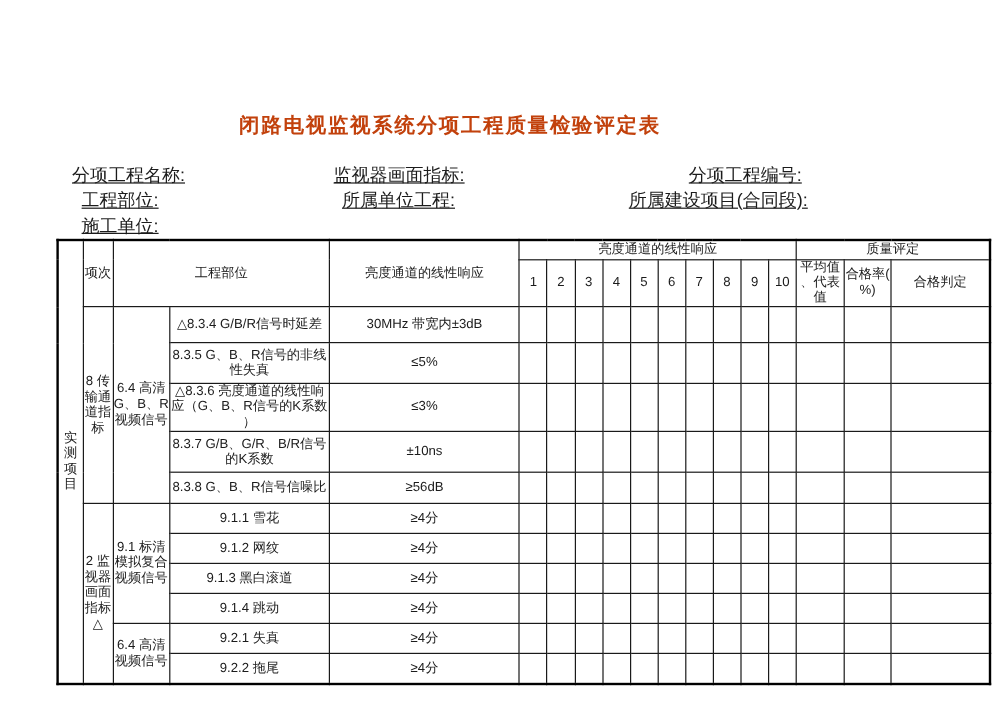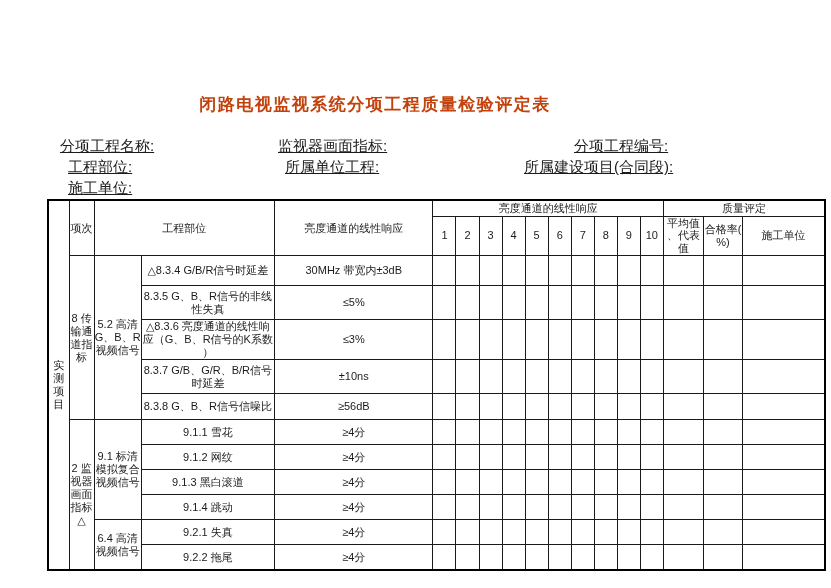--- a/index.html
+++ b/index.html
@@ -94,26 +94,26 @@
     <td class="hdr">3</td>
     <td class="hdr">4</td>
     <td class="hdr">5</td>
     <td class="hdr">6</td>
     <td class="hdr">7</td>
     <td class="hdr">8</td>
     <td class="hdr">9</td>
     <td class="hdr">10</td>
     <td class="hdr-small">平均值、代表值</td>
     <td class="hdr-small">合格率(%)</td>
-    <td class="hdr">施工单位</td>
+    <td class="hdr">合格判定</td>
   </tr>
 
   <tr class="r30">
     <td class="vgroup" rowspan="5">8 传输通道指标</td>
-    <td class="vgroup" rowspan="5">5.2 高清G、B、R视频信号</td>
+    <td class="vgroup" rowspan="5">6.4 高清G、B、R视频信号</td>
     <td class="item">△8.3.4 G/B/R信号时延差</td>
     <td>30MHz 带宽内±3dB</td>
   <td></td>
         <td></td>
         <td></td>
         <td></td>
         <td></td>
         <td></td>
         <td></td>
         <td></td>
@@ -151,21 +151,21 @@
         <td></td>
         <td></td>
         <td></td>
         <td></td>
         <td></td>
         <td></td>
         <td></td>
         <td></td>
       </tr>
   <tr class="r34">
-    <td class="item">8.3.7 G/B、G/R、B/R信号时延差</td>
+    <td class="item">8.3.7 G/B、G/R、B/R信号的K系数</td>
     <td>±10ns</td>
   <td></td>
         <td></td>
         <td></td>
         <td></td>
         <td></td>
         <td></td>
         <td></td>
         <td></td>
         <td></td>

